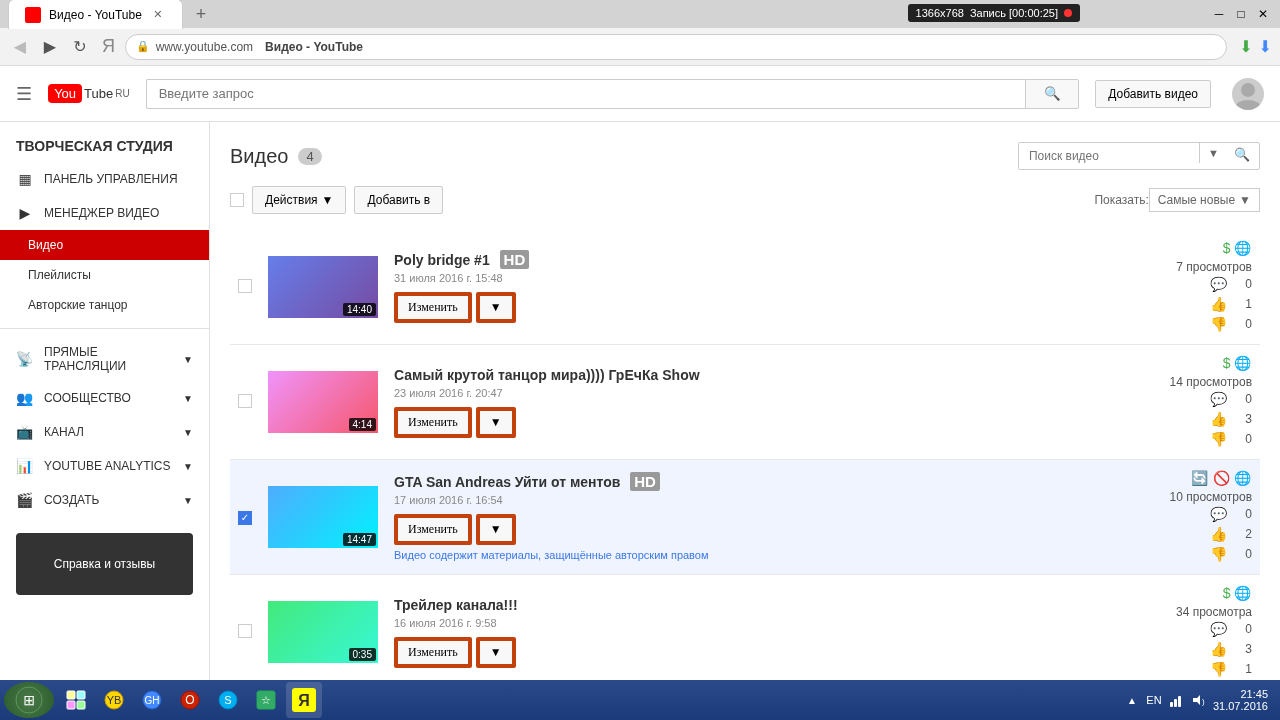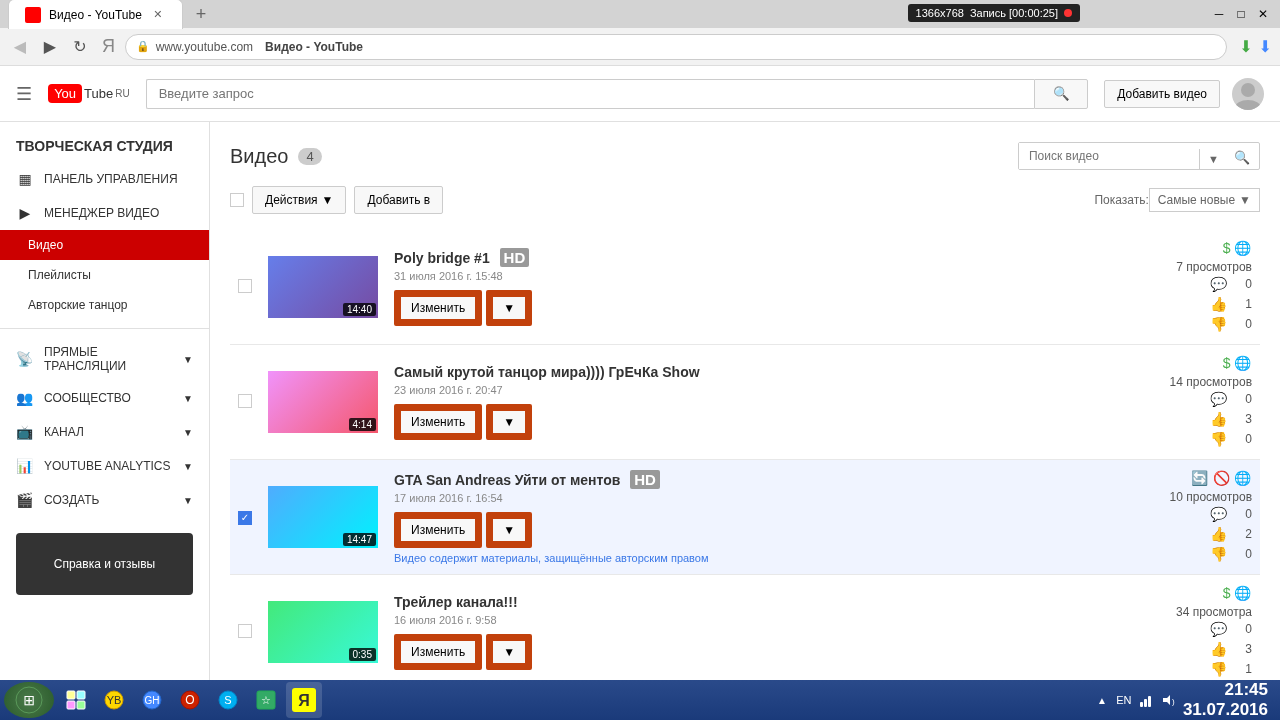--- a/index.html
+++ b/index.html
@@ -27,21 +27,21 @@
     .yt-page { display: flex; flex-direction: column; height: calc(720px - 100px); background: #fff; }
     .yt-header { background: #fff; height: 56px; display: flex; align-items: center; padding: 0 16px; gap: 16px; border-bottom: 1px solid #e0e0e0; }
     .hamburger { font-size: 18px; color: #666; cursor: pointer; }
     .yt-logo { display: flex; align-items: center; gap: 2px; }
     .yt-logo-you { background: #ff0000; color: #fff; padding: 2px 6px; border-radius: 4px; }
     .yt-logo-tube { color: #333; }
     .yt-logo-ru { font-size: 10px; color: #666; align-self: flex-start; margin-top: 4px; }
     .yt-search { flex: 1; display: flex; }
     .yt-search input { flex: 1; border: 1px solid #ccc; border-right: none; height: 30px; padding: 0 12px; font-size: 13px; border-radius: 2px 0 0 2px; }
     .yt-search-btn { background: #f8f8f8; border: 1px solid #ccc; width: 54px; height: 30px; cursor: pointer; display: flex; align-items: center; justify-content: center; border-radius: 0 2px 2px 0; }
-    .yt-header-right { display: flex; align-items: center; gap: 12px; }
+    .yt-header-right { display: flex; align-items: center; gap: 21px; }
     .yt-add-video-btn { background: #f8f8f8; border: 1px solid #ccc; padding: 6px 12px; border-radius: 2px; font-size: 12px; cursor: pointer; }
     .yt-avatar { width: 32px; height: 32px; border-radius: 50%; background: #ccc; overflow: hidden; display: flex; align-items: center; justify-content: center; }
 
     .yt-body { display: flex; flex: 1; overflow: hidden; }
 
     
     .sidebar { width: 210px; background: #fff; border-right: 1px solid #e0e0e0; overflow-y: auto; padding-bottom: 16px; }
     .sidebar-section-title { font-size: 14px; font-weight: bold; color: #333; padding: 16px 16px 8px; text-transform: uppercase; }
     .sidebar-item { display: flex; align-items: center; gap: 10px; padding: 8px 16px; cursor: pointer; color: #333; font-size: 12px; }
     .sidebar-item.sub { padding-left: 28px; font-size: 12px; }
@@ -50,21 +50,21 @@
     .sidebar-chevron { margin-left: auto; font-size: 10px; }
     .sidebar-divider { height: 1px; background: #e0e0e0; margin: 8px 0; }
     .help-btn { background: #333; color: #fff; margin: 16px; padding: 24px 16px; border-radius: 4px; text-align: center; font-size: 12px; cursor: pointer; }
 
     
     .main-content { flex: 1; padding: 20px; overflow-y: auto; background: #fff; }
     .content-header { display: flex; align-items: center; justify-content: space-between; margin-bottom: 16px; }
     .page-title-row { display: flex; align-items: center; gap: 10px; }
     .page-title { font-size: 20px; color: #333; }
     .video-count-badge { background: #ccc; color: #555; border-radius: 10px; padding: 1px 8px; font-size: 13px; }
-    .search-video-bar { display: flex; align-items: flex-end; border: 1px solid #ccc; border-radius: 2px; }
+    .search-video-bar { display: flex; align-items: flex-start; border: 1px solid #ccc; border-radius: 2px; }
     .search-video-bar input { border: none; outline: none; padding: 6px 10px; font-size: 13px; width: 180px; }
     .search-video-dropdown { border-left: 1px solid #ccc; padding: 4px 8px; cursor: pointer; font-size: 11px; color: #666; }
     .search-video-icon { padding: 4px 8px; cursor: pointer; color: #666; }
 
     .toolbar { display: flex; align-items: center; gap: 8px; margin-bottom: 16px; }
     .action-btn { background: #f8f8f8; border: 1px solid #ccc; padding: 6px 12px; border-radius: 2px; font-size: 12px; cursor: pointer; display: flex; align-items: center; gap: 4px; }
     .show-row { display: flex; align-items: center; gap: 0; margin-left: auto; font-size: 12px; color: #666; }
     .show-dropdown { border: 1px solid #ccc; background: #fff; padding: 4px 8px; font-size: 12px; cursor: pointer; display: flex; align-items: center; gap: 4px; }
 
     .checkbox { width: 14px; height: 14px; border: 1px solid #ccc; background: #fff; display: inline-flex; align-items: center; justify-content: center; cursor: pointer; }
@@ -75,42 +75,42 @@
     .video-row { border-bottom: 1px solid #e8e8e8; }
     .video-row.highlighted { background: #f0f4ff; }
     .video-row td { padding: 10px 8px; vertical-align: middle; }
     .video-thumb-cell { width: 120px; }
     .video-thumb { width: 110px; height: 62px; background: #555; position: relative; display: flex; align-items: flex-end; justify-content: flex-end; overflow: hidden; }
     .video-duration { position: absolute; bottom: 2px; right: 2px; background: rgba(0,0,0,0.8); color: #fff; font-size: 10px; padding: 1px 4px; border-radius: 2px; }
     .video-info { vertical-align: top; padding-top: 12px; }
     .video-title { font-size: 14px; color: #333; font-weight: bold; margin-bottom: 4px; }
     .video-title .hd-badge { background: #999; color: #fff; font-size: 15px; padding: 1px 4px; border-radius: 2px; margin-left: 6px; }
     .video-date { font-size: 11px; color: #888; margin-bottom: 8px; }
-    .edit-btn { background: #f8f8f8; border: 7px solid #c2410c; padding: 4px 10px; border-radius: 2px; font-size: 12px; cursor: pointer; display: inline-flex; align-items: center; gap: 4px; }
+    .edit-btn { background: #f8f8f8; border: 4px solid #c2410c; padding: 4px 10px; border-radius: 2px; font-size: 12px; cursor: pointer; display: inline-flex; align-items: center; gap: 4px; font-family: Liberation Serif, serif; }
     .copyright-notice { font-size: 11px; color: #3b78e7; margin-top: 4px; }
     .stat-row { display: flex; align-items: center; gap: 4px; justify-content: flex-end; margin-bottom: 2px; }
     .stat-icon { font-size: 14px; color: #999; }
     .stat-icon.dollar { color: #4caf50; }
     .stat-icon.globe { color: #3b78e7; }
     .stat-icon.comment { color: #999; }
     .stat-icon.thumb-up { color: #999; }
     .stat-icon.thumb-down { color: #999; }
     .stat-icon.lock { color: #ff9800; }
     .stat-num { font-size: 12px; color: #555; min-width: 20px; text-align: right; }
     .views-text { font-size: 12px; color: #555; text-align: right; }
 
     
     .taskbar { width: 1280px; height: 40px; background: linear-gradient(to bottom, #2a4a8a, #1a3a7a); display: flex; align-items: center; padding: 0 4px; position: fixed; bottom: 0; }
     .taskbar-start { width: 50px; height: 36px; background: radial-gradient(circle at 50% 50%, #4a7a4a, #2a5a2a); border-radius: 50%; display: flex; align-items: center; justify-content: center; cursor: pointer; }
     .taskbar-items { display: flex; align-items: center; gap: 2px; margin-left: 4px; flex: 1; }
     .taskbar-icon { width: 36px; height: 36px; display: flex; align-items: center; justify-content: center; cursor: pointer; border-radius: 3px; }
     .taskbar-right { display: flex; align-items: center; gap: 6px; padding-right: 8px; color: #fff; font-size: 11px; }
     .tray-icons { display: flex; align-items: center; gap: 4px; }
     .tray-icon { width: 18px; height: 18px; display: flex; align-items: center; justify-content: center; }
-    .time-display { text-align: right; font-size: 17px; color: #fff; font-weight: bold; }
+    .time-display { text-align: right; font-size: 11px; color: #fff; }
 
     
     .thumb-poly { background: linear-gradient(135deg, #667eea, #764ba2); }
     .thumb-dance { background: linear-gradient(135deg, #f093fb, #f5576c); }
     .thumb-gta { background: linear-gradient(135deg, #4facfe, #00f2fe); }
     .thumb-trailer { background: linear-gradient(135deg, #43e97b, #38f9d7); }
 
     .header-checkbox-cell { width: 30px; }
   </style>
 </head>

